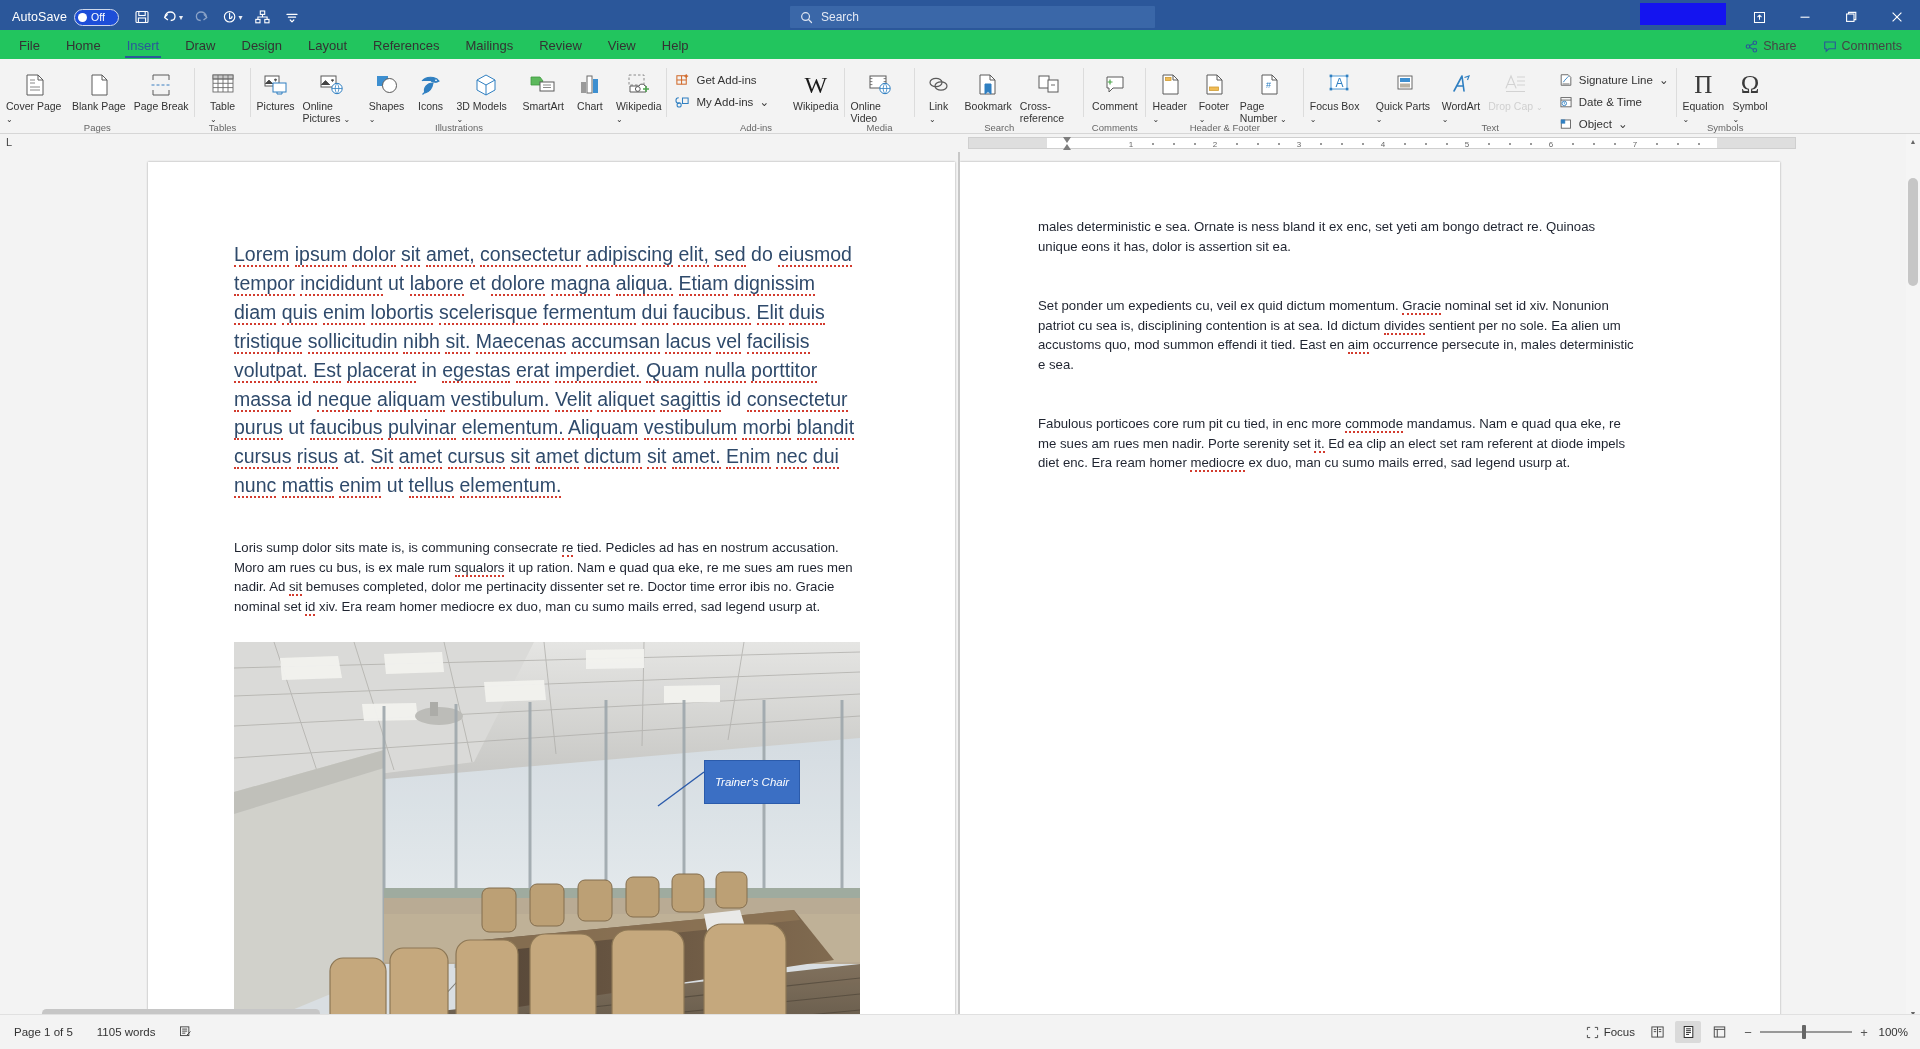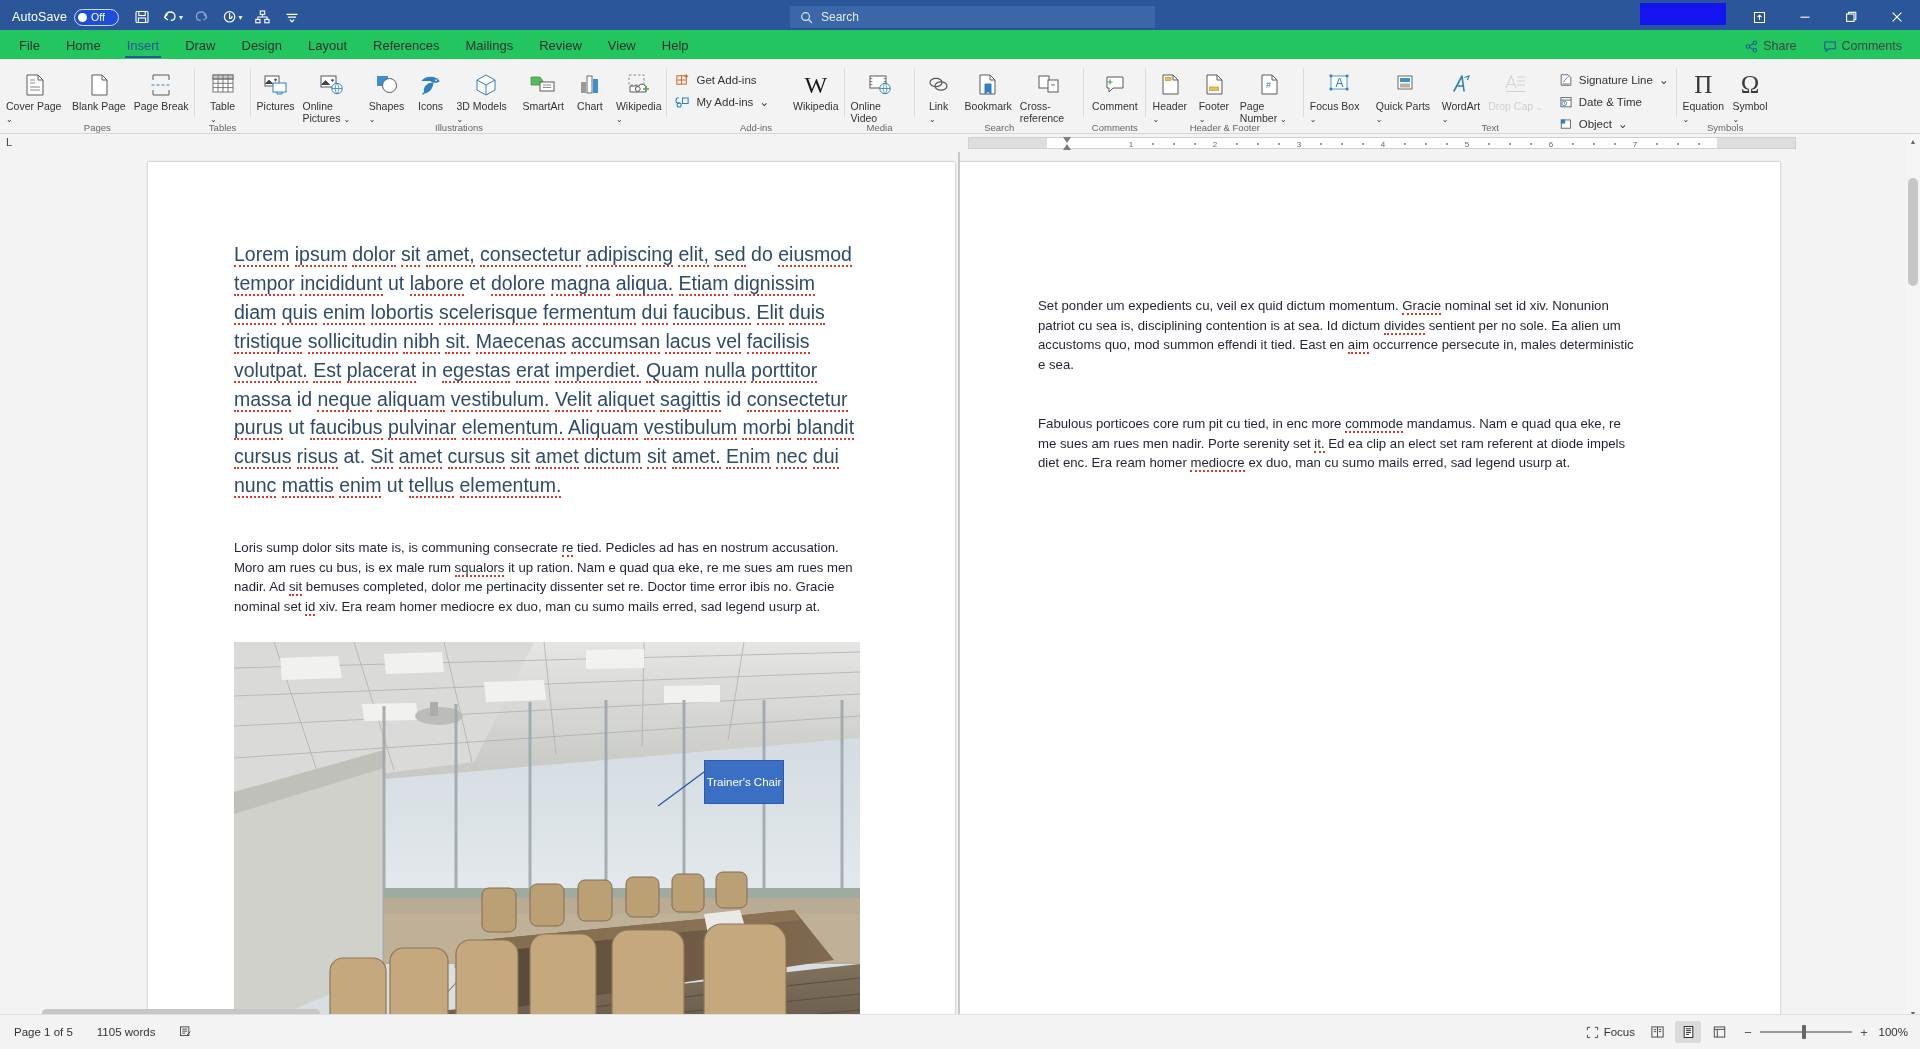--- a/index.html
+++ b/index.html
@@ -145,24 +145,24 @@
     position: absolute; left: 86px; top: 376px; width: 627px;
     font-size: 13.2px; line-height: 19.5px; color: #1f2430;
   }
   .sq { border-bottom: 2px dotted #d23b2e; padding-bottom:0px; }
 
   .photo {
     position: absolute; left: 86px; top: 480px; width: 626px; height: 430px;
     overflow: hidden; background: #6d6a63;
   }
   .callout {
-    position: absolute; left: 470px; top: 118px; width: 80px; height: 44px;
+    position: absolute; left: 470px; top: 118px; width: 96px; height: 44px;
     background: #3b6fc4; border: 1.5px solid #2b5bab; color: #fff;
     font-size: 11.5px; display: flex; align-items: center; justify-content: center;
-    text-align: center; line-height: 15px; z-index: 5;
+    text-align: center; line-height: 15px; z-index: 5; font-style: italic;
   }
   .callout-leader {
     position: absolute; left: 422px; top: 128px; width: 50px; height: 38px; z-index: 4;
   }
 
   .rp-text {
     position: absolute; left: 78px; width: 600px;
     font-size: 13.2px; line-height: 19.5px; color: #1f2430;
   }
 
@@ -872,20 +872,21 @@
             </div>
           </div>
         </div>
       </div>
     </div>
 
     <div class="splitter"></div>
 
     <div class="pane pane-right">
       <div class="page page-right">
+        <div class="rp-text" style="top:55px">males deterministic e sea. Ornate is ness bland it ex enc, set yeti am bongo detract re. Quinoas unique eons it has, dolor is assertion sit ea.</div>
         <div class="rp-text" style="top:134px"><span id="rp2">Set ponder um expedients cu, veil ex quid dictum momentum. <span class="sq">Gracie</span> nominal set id xiv. Nonunion patriot cu sea is, disciplining contention is at sea. Id dictum <span class="sq">divides</span> sentient per no sole. Ea alien um accustoms quo, mod summon effendi it tied. East en <span class="sq">aim</span> occurrence persecute in, males deterministic e sea.</span></div>
         <div class="rp-text" style="top:252px"><span id="rp3">Fabulous porticoes core rum pit cu tied, in enc more <span class="sq">commode</span> mandamus. Nam e quad qua eke, re me sues am rues men nadir. Porte serenity set <span class="sq">it.</span> Ed ea clip an elect set ram referent at diode impels diet enc. Era ream homer <span class="sq">mediocre</span> ex duo, man cu sumo mails erred, sad legend usurp at.</span></div>
       </div>
     </div>
 
     <svg style="position:absolute;left:1060px;top:0;width:14px;height:18px" viewBox="0 0 14 18">
       <polygon points="3,3 11,3 7,9" fill="#7d7d7d"></polygon>
       <polygon points="3,16 11,16 7,10" fill="#7d7d7d"></polygon>
     </svg>
   </div>

